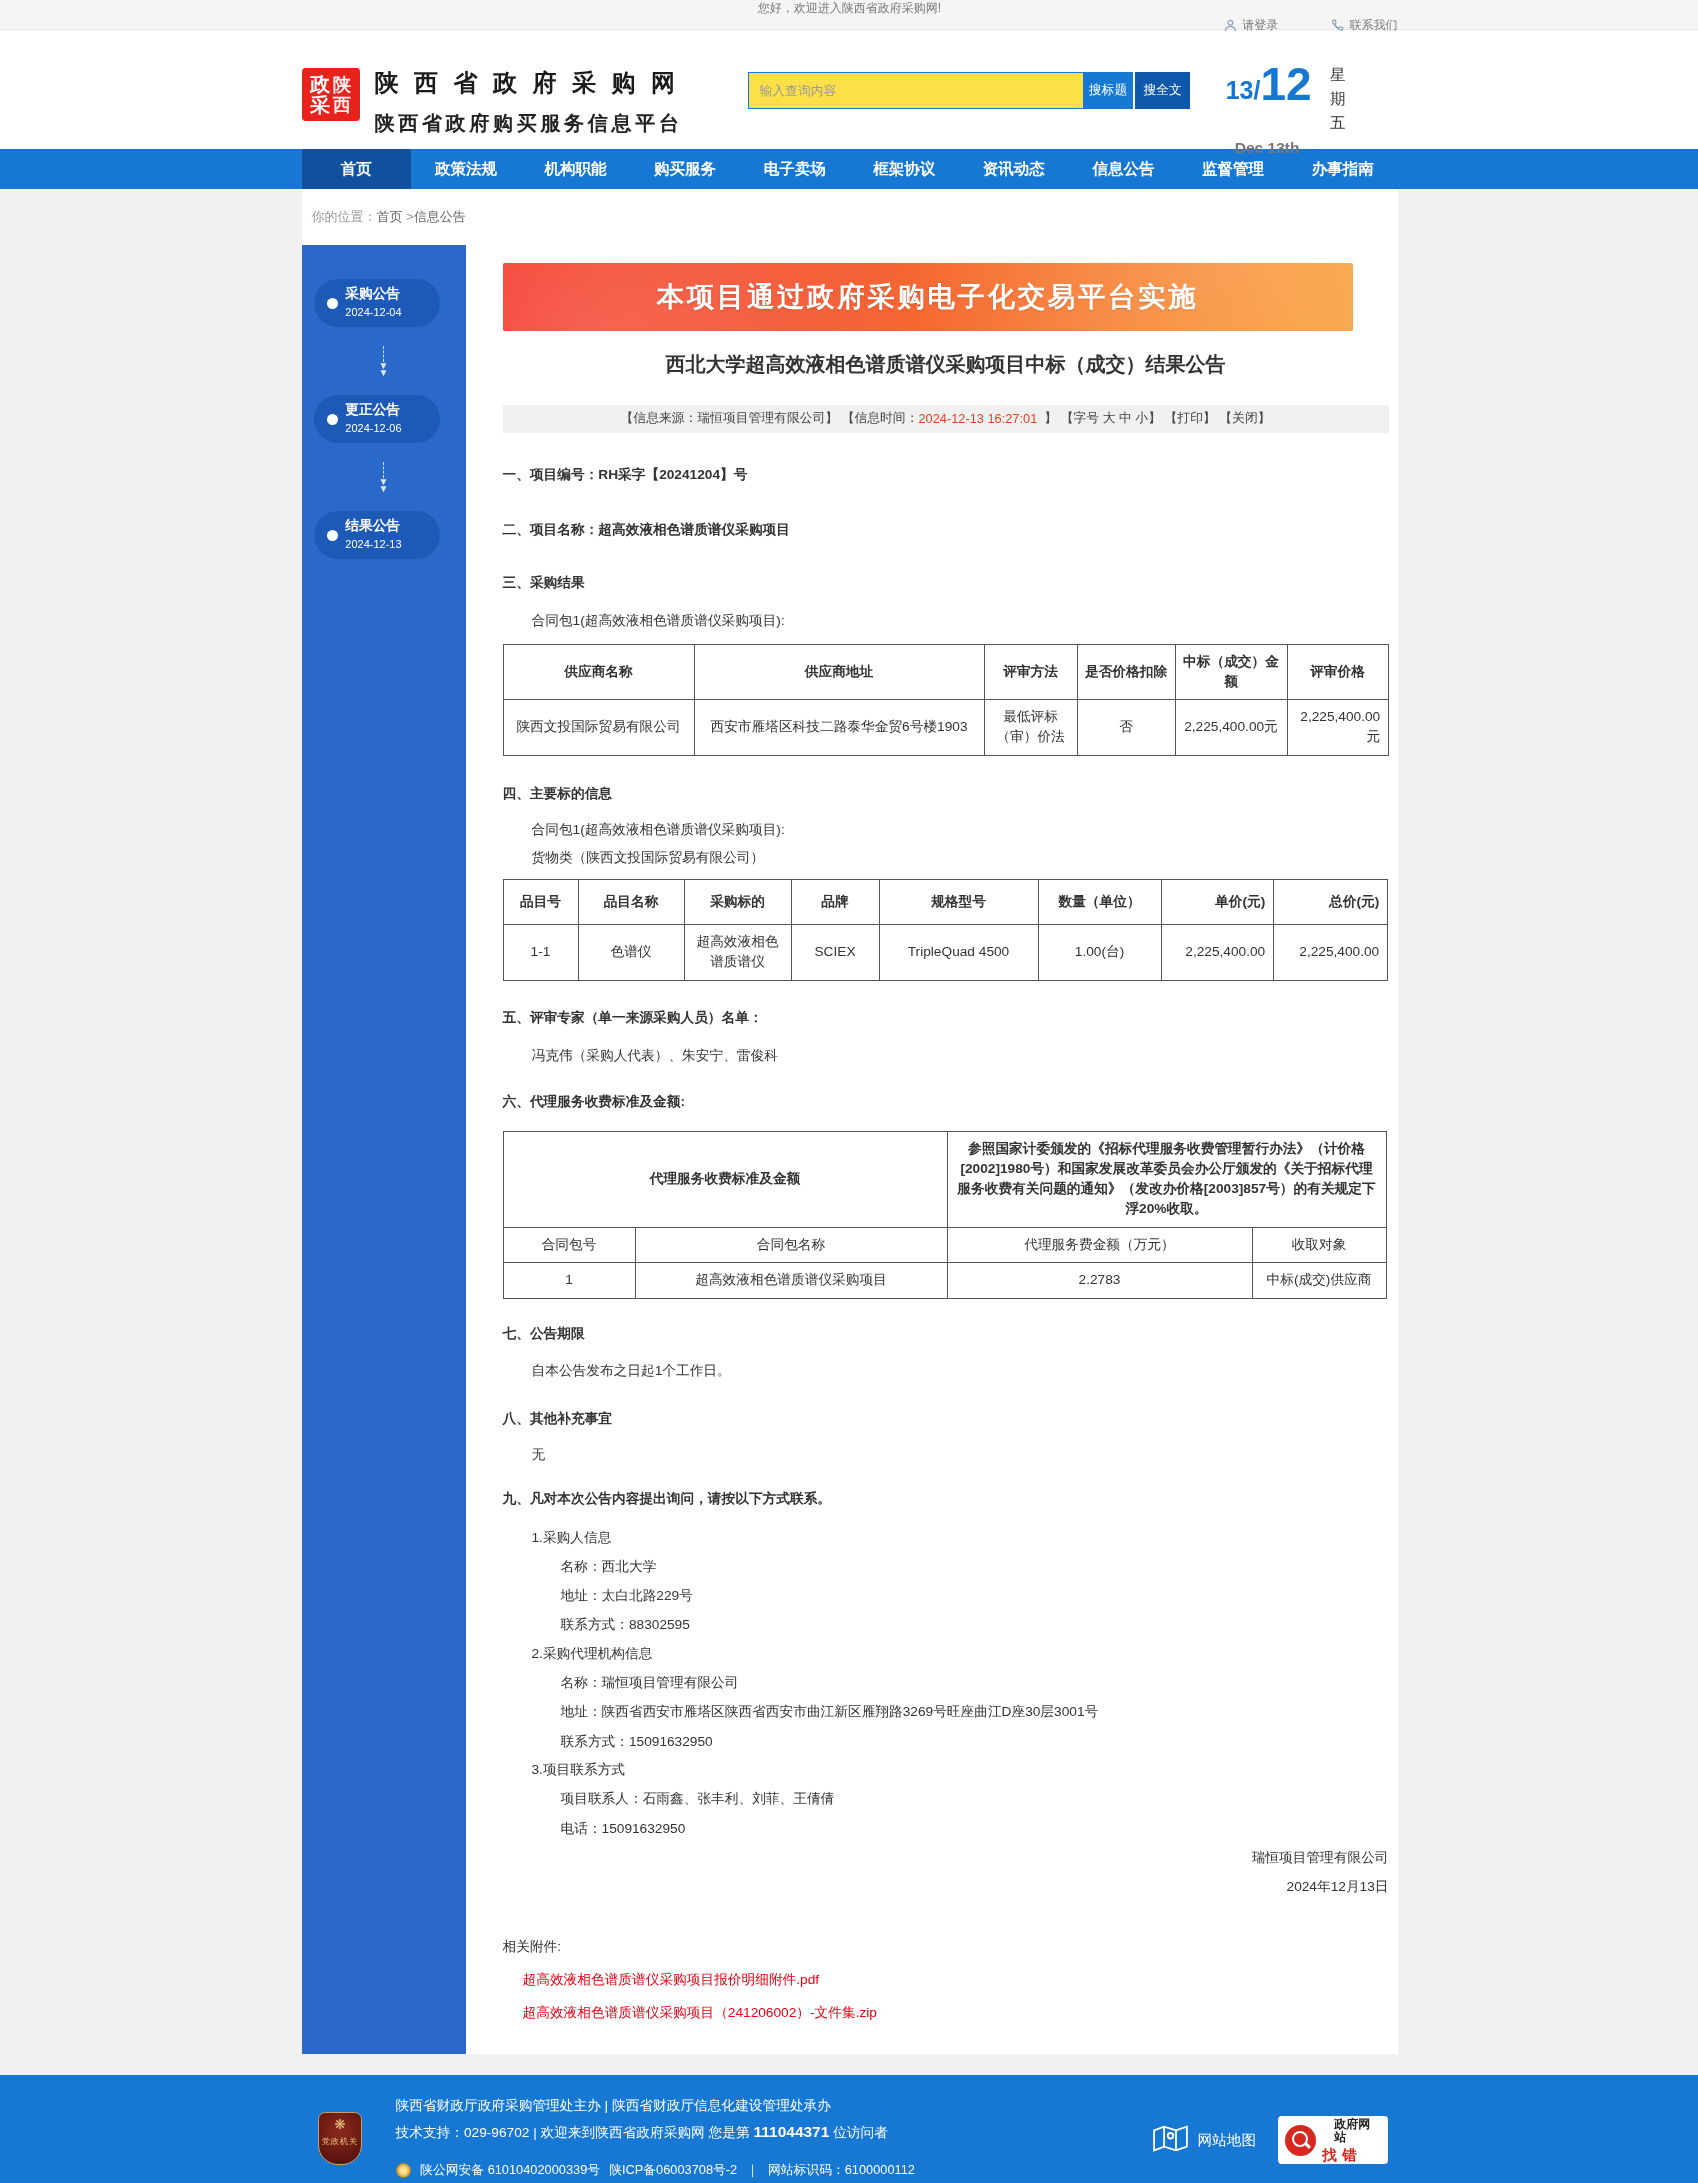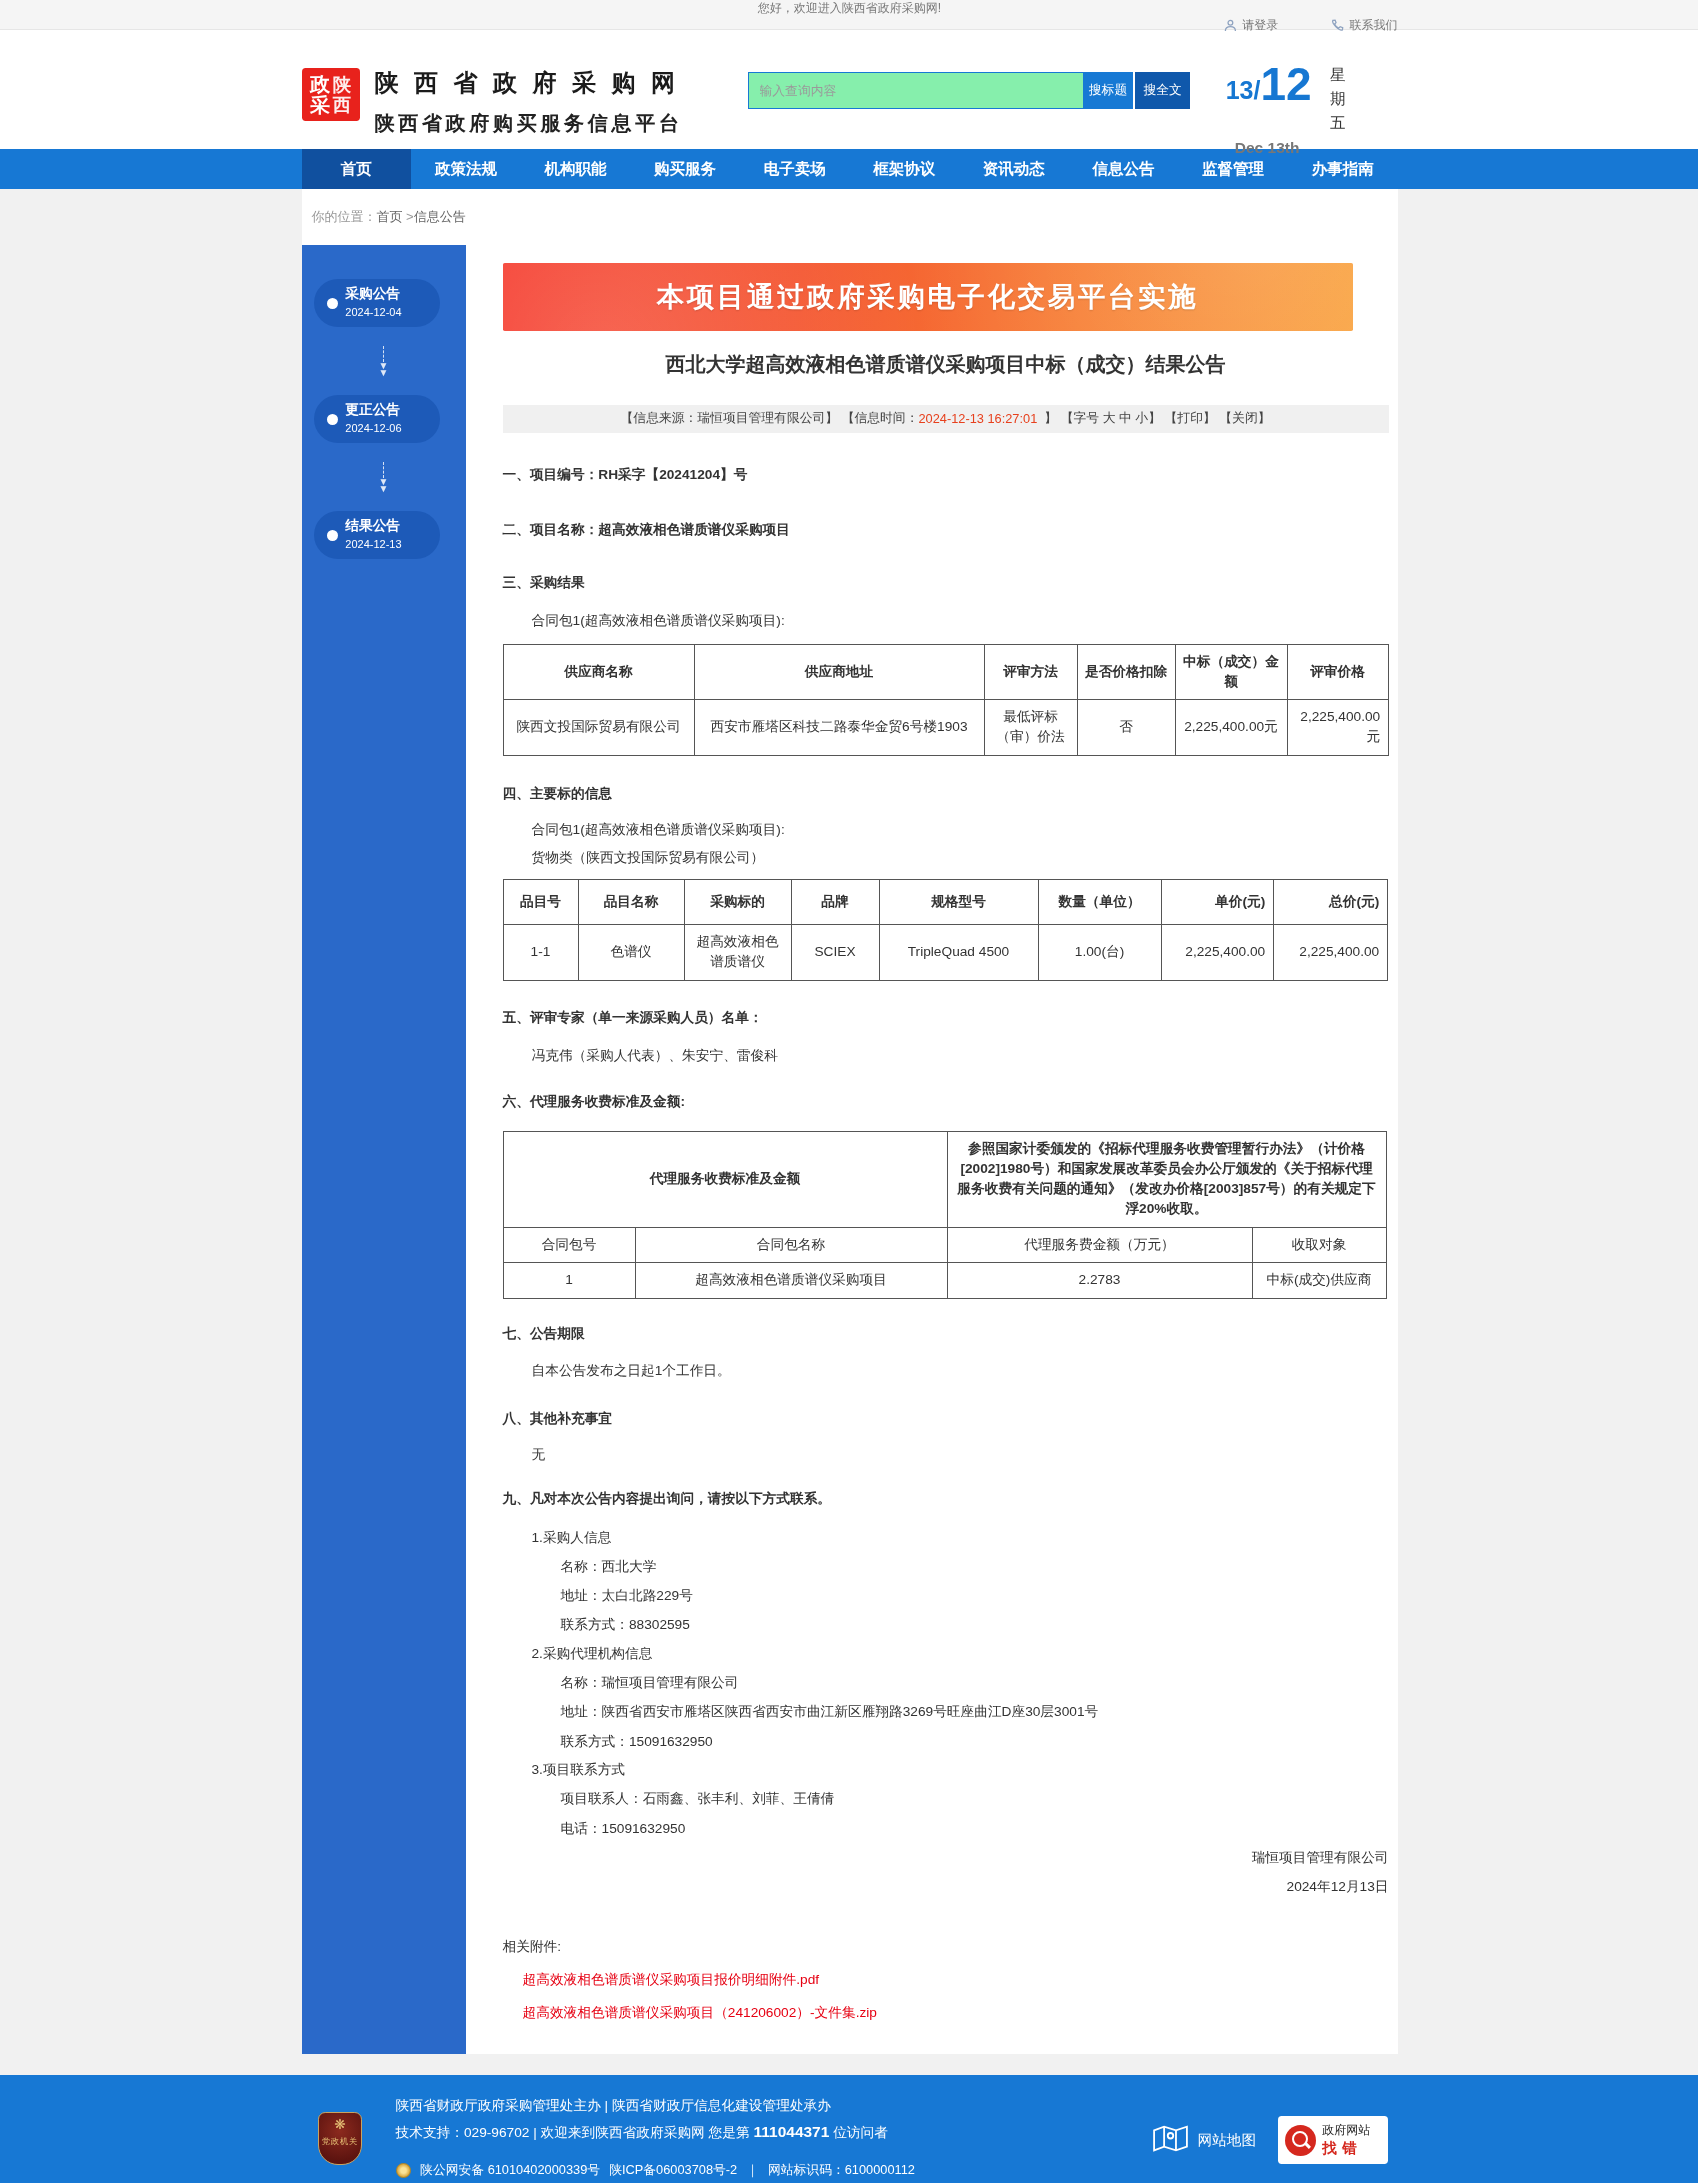--- a/index.html
+++ b/index.html
@@ -18,21 +18,21 @@
   .header .wrap1200 { height:119px; }
   .logo { position:absolute; left:0; top:38px; width:58px; height:53px; background:#e8221c; border-radius:3.7px;
           display:flex; align-items:center; justify-content:center; gap:2.7px; padding:3.7px; }
   .logo .col { display:flex; flex-direction:column; color:#fff; font-weight:bold; line-height:1.05; }
   .logo .col.big { font-size:20px; }
   .logo .col.small { font-size:18.3px; opacity:.92; }
   .site-titles { position:absolute; left:73px; top:37px; }
   .site-name { font-size:24px; font-weight:bold; color:#1b1b1b; letter-spacing:15.5px; white-space:nowrap; }
   .site-sub { margin-top:11px; font-size:20px; font-weight:bold; color:#222; letter-spacing:3.7px; white-space:nowrap; }
   .search { position:absolute; left:446px; top:42px; display:flex; }
-  .search input { width:336px; height:37px; border:1.8px solid #1779d4; padding:0 11px; font-size:12.8px; color:#333; outline:none; background:#86efac; }
+  .search input { width:336px; height:37px; border:1.8px solid #1779d4; padding:0 11px; font-size:12.8px; color:#333; outline:none; background:#fde047; }
   .search input::placeholder { color:#9a9a9a; }
   .btn-search { height:37px; border:none; color:#fff; font-size:12.8px; cursor:pointer; }
   .btn-title { width:49px; background:#1779d4; margin-left:0; }
   .btn-full  { width:55px; background:#0f58ab; margin-left:2.7px; }
   .date-widget { position:absolute; right:1.8px; top:31px; width:170px; }
   .dw-main { display:flex; align-items:flex-start; }
   .dw-sm { color:#1677d2; font-weight:bold; font-size:25px; margin-top:14.6px; }
   .dw-lg { color:#1677d2; font-weight:bold; font-size:46px; line-height:1; }
   .dw-wk { width:18.3px; margin-left:18.3px; font-size:15.5px; color:#333; line-height:1.55; word-break:break-all; margin-top:1.8px; }
   .dw-en { font-size:15.5px; font-weight:bold; color:#777; margin-top:3.7px; padding-left:9.1px; }
@@ -114,21 +114,21 @@
   .f-line3 { top:86px; font-size:12.8px; display:flex; align-items:center; gap:9.1px; }
   .f-count { font-weight:bold; font-size:15.5px; }
   .police { width:15.5px; height:15.5px; border-radius:50%; background:radial-gradient(circle,#fbe396 30%,#d8a53b 70%); border:0.9px solid #b7871f; display:inline-block; }
   .f-sitemap { position:absolute; left:850px; top:48px; display:flex; align-items:center; gap:9.1px; font-size:14.6px; cursor:pointer; }
   .zhaocuo { position:absolute; left:976px; top:41px; width:110px; height:48px; background:#fff; border-radius:3.7px;
              display:flex; align-items:center; padding:0 7.3px; gap:6.4px; cursor:pointer; }
   .zc-icon { width:31px; height:31px; border-radius:50%; background:#d5281e; position:relative; flex-shrink:0; }
   .zc-icon::before { content:""; position:absolute; left:7.3px; top:6.4px; width:12px; height:12px; border:2.7px solid #fff; border-radius:50%; }
   .zc-icon::after { content:""; position:absolute; left:19px; top:19px; width:7.3px; height:2.7px; background:#fff; transform:rotate(45deg); }
   .zc-text { line-height:1.1; }
-  .zc-line1 { color:#222; font-weight:normal; font-size:12px; }
+  .zc-line1 { color:#222; font-weight:bold; font-size:12px;margin-left:12px; }
   .zc-line2 { color:#d5281e; font-weight:bold; font-size:14.6px; margin-top:2.7px; letter-spacing:5.5px; }
 </style>
 </head>
 <body>
 
 <div class="topbar">
   <div class="wrap1200">
     <span>您好，欢迎进入陕西省政府采购网!</span>
     <div class="topbar-right">
       <span class="top-link">

